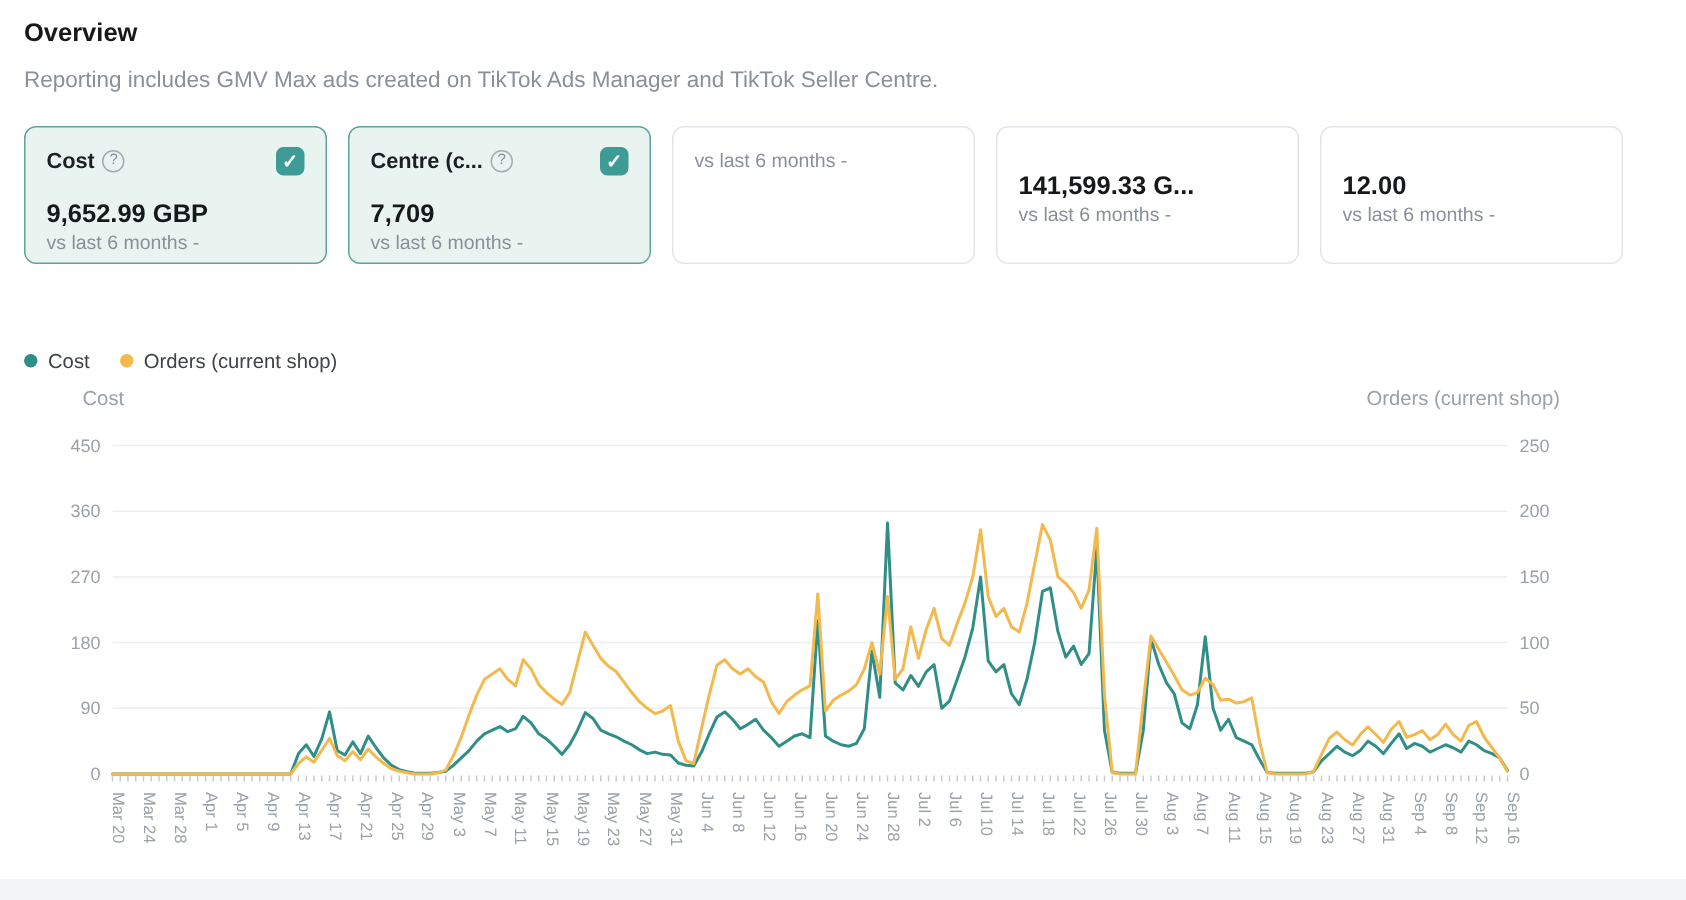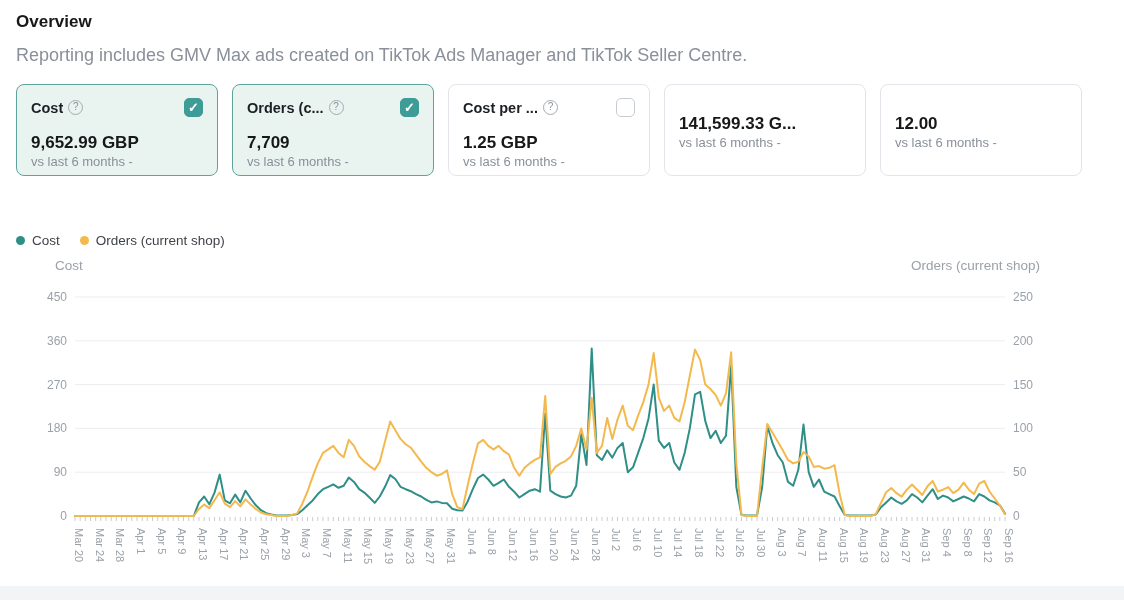--- a/index.html
+++ b/index.html
@@ -1,19 +1,19 @@
 <!DOCTYPE html>
 <html><head>
 <meta charset="utf-8">
 <style>
   html,body{margin:0;padding:0;background:#fff;}
   .page{position:relative;width:1124px;height:600px;background:#ffffff;
         font-family:"Liberation Sans",sans-serif;overflow:hidden;}
   .page-title{position:absolute;left:16px;top:12px;font-size:17px;font-weight:700;color:#17181a;}
-  .page-subtitle{position:absolute;left:16px;top:45px;font-size:18px;color:#8a9099;}
+  .page-subtitle{position:absolute;left:16px;top:45px;font-size:15px;color:#8a9099;}
   .cards{position:absolute;left:16px;top:84px;display:flex;gap:14px;}
   .card{box-sizing:border-box;width:202px;height:92px;border:1px solid #e2e5e9;border-radius:8px;
         background:#fff;padding:13px 14px;cursor:pointer;}
   .card.selected{background:#e9f3f0;border-color:#5fa49c;}
   .card-top{display:flex;align-items:center;gap:5px;}
   .card-label{font-size:14.5px;font-weight:700;color:#1c1f23;white-space:nowrap;overflow:hidden;}
   .help-icon{flex:0 0 auto;box-sizing:border-box;width:15px;height:15px;border:1.2px solid #a5abb3;
              border-radius:50%;color:#8a9099;font-size:10px;line-height:12px;text-align:center;}
   .help-icon::before{content:"?";}
   .checkbox{flex:0 0 auto;box-sizing:border-box;margin-left:auto;width:19px;height:19px;
@@ -47,34 +47,28 @@
       <div class="card-top">
         <span class="card-label">Cost</span>
         <span class="help-icon"></span>
         <span class="checkbox"></span>
       </div>
       <div class="card-value">9,652.99 GBP</div>
       <div class="card-sub">vs last 6 months -</div>
     </div>
     <div class="card selected">
       <div class="card-top">
-        <span class="card-label">Orders (c...</span>
+        <span class="card-label">Centre (c...</span>
         <span class="help-icon"></span>
         <span class="checkbox"></span>
       </div>
       <div class="card-value">7,709</div>
       <div class="card-sub">vs last 6 months -</div>
     </div>
     <div class="card">
-      <div class="card-top">
-        <span class="card-label">Cost per ...</span>
-        <span class="help-icon"></span>
-        <span class="checkbox"></span>
-      </div>
-      <div class="card-value">1.25 GBP</div>
       <div class="card-sub">vs last 6 months -</div>
     </div>
     <div class="card">
       <div class="card-value">141,599.33 G...</div>
       <div class="card-sub">vs last 6 months -</div>
     </div>
     <div class="card">
       <div class="card-value">12.00</div>
       <div class="card-sub">vs last 6 months -</div>
     </div>

